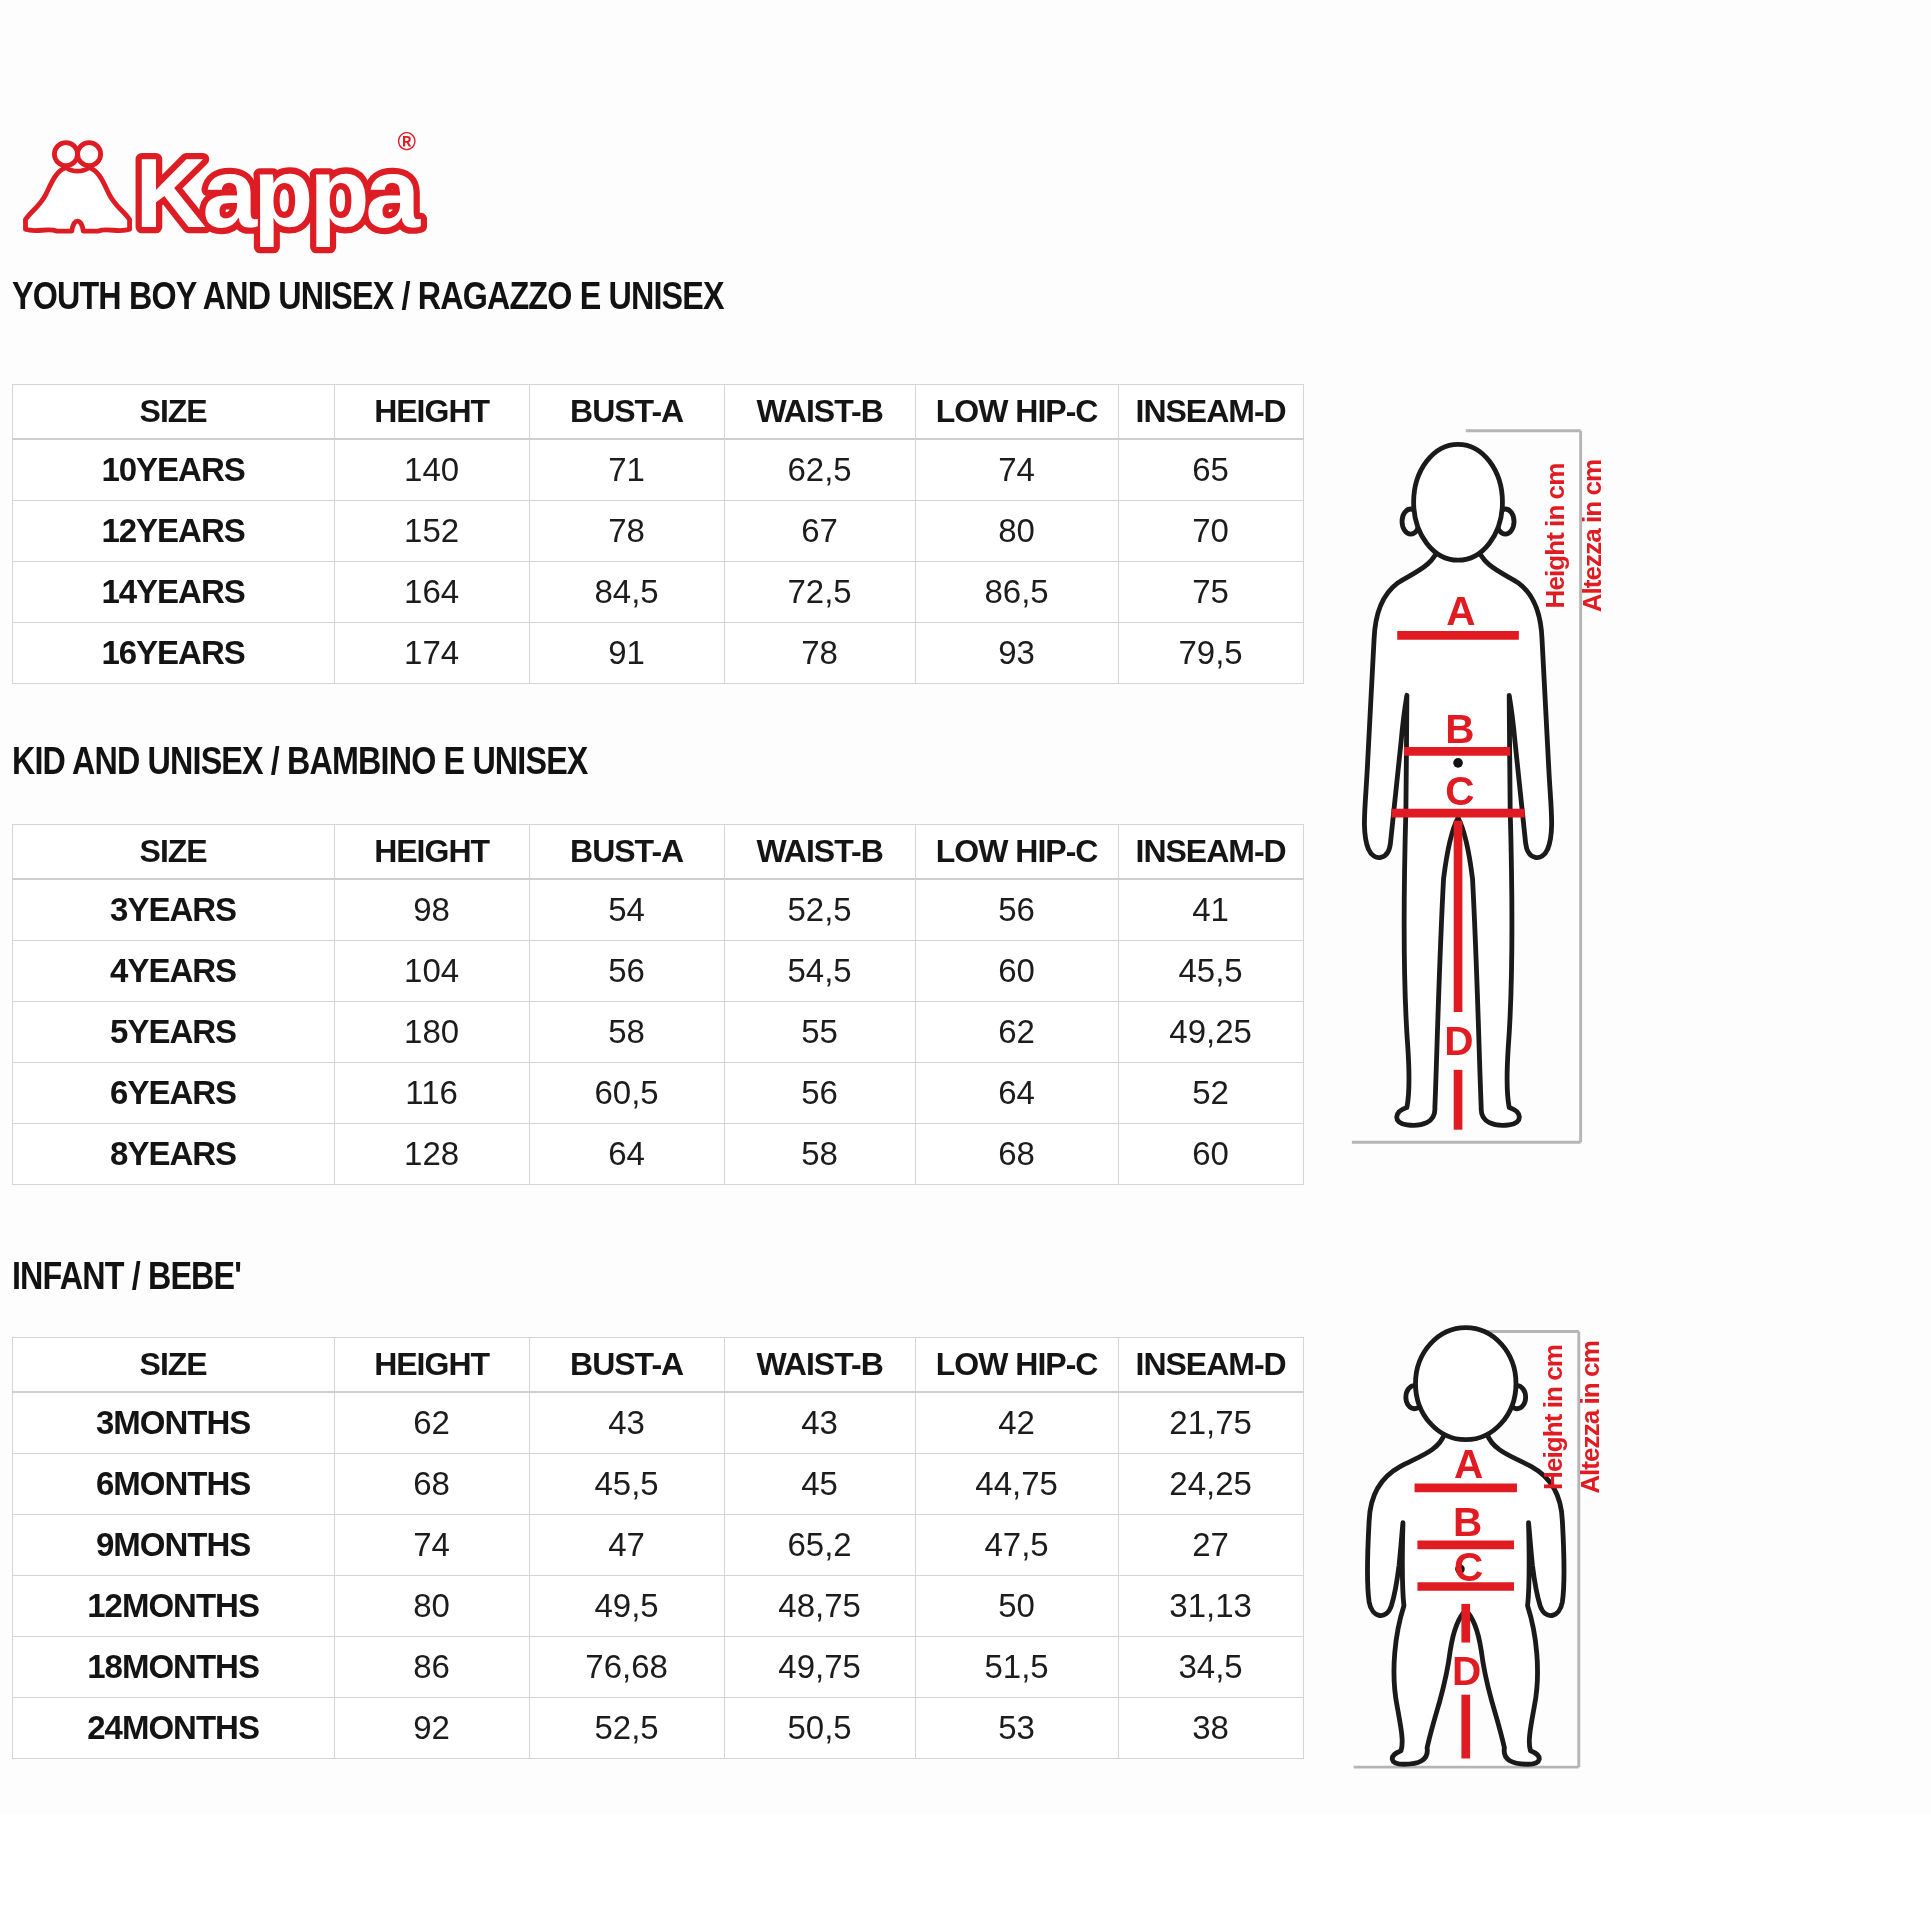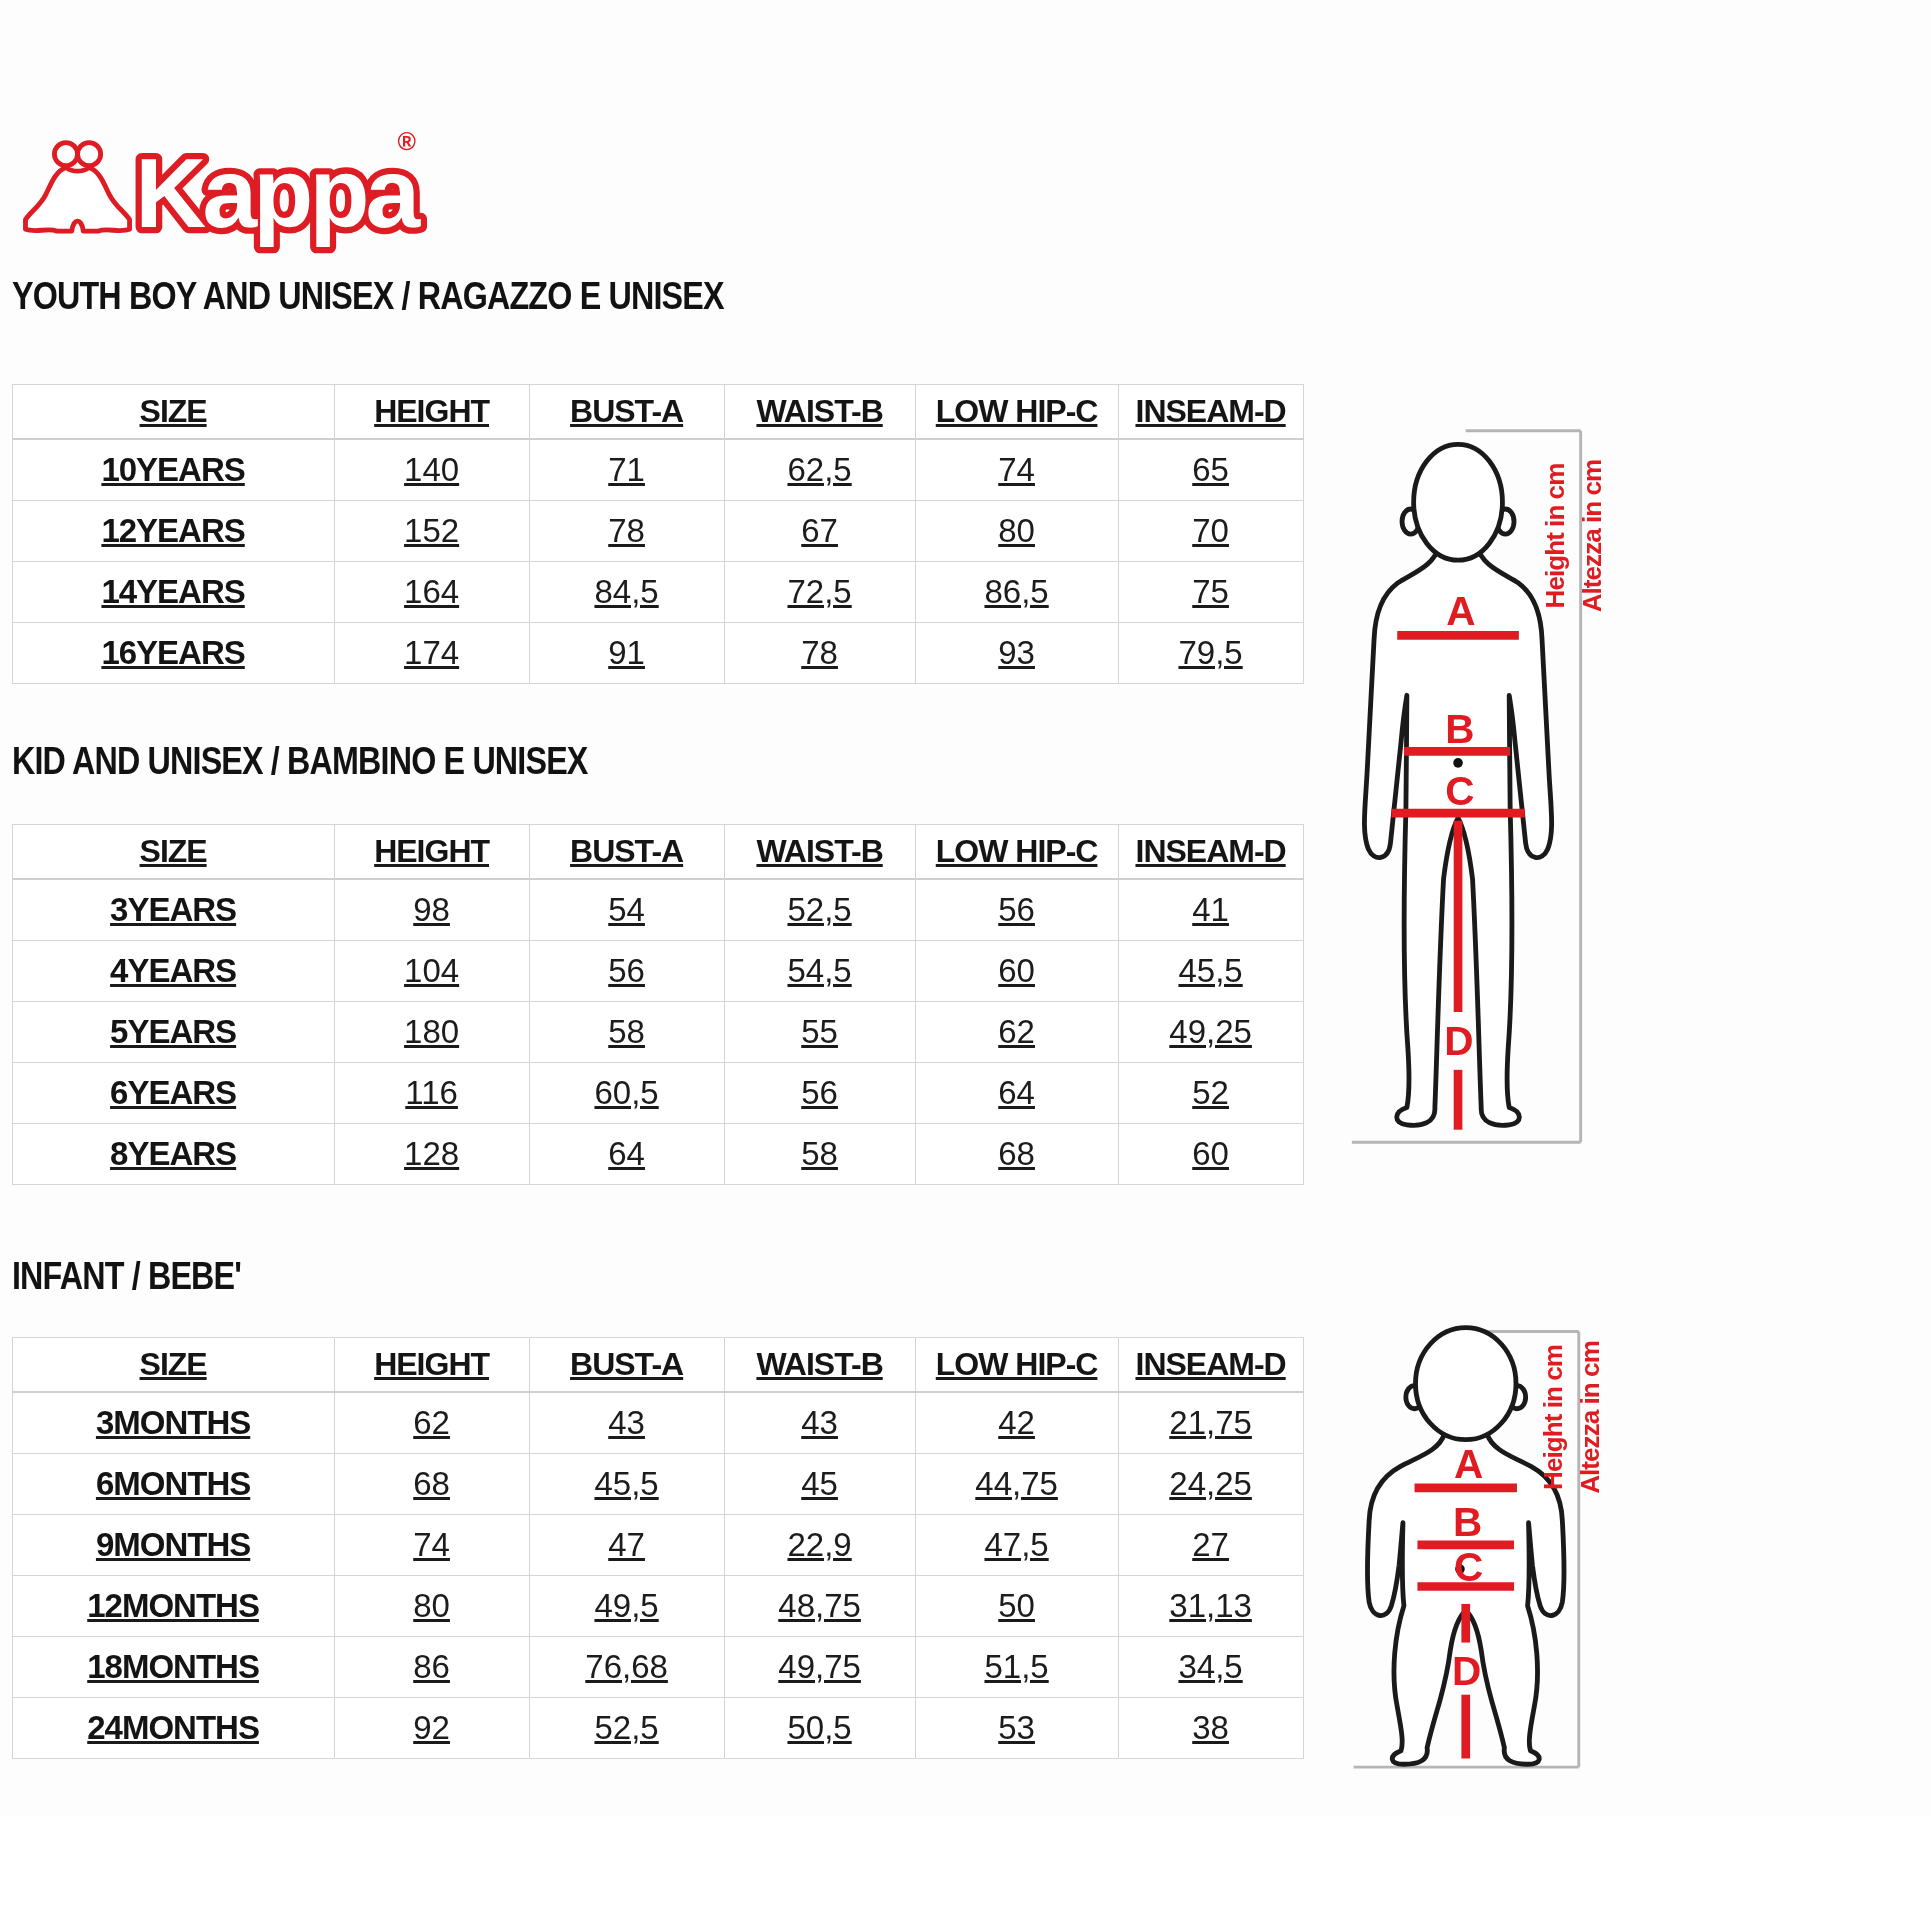--- a/index.html
+++ b/index.html
@@ -11,21 +11,21 @@
   .logo{position:absolute;left:21px;top:104px;width:406px;height:159px;}
   
   .section-title{
     position:absolute;left:11.6px;margin:0;font-size:38px;font-weight:bold;
     letter-spacing:-1px;white-space:nowrap;transform:scaleX(.85);transform-origin:0 50%;
     color:#121212;
   }
   
   table.size-table{
     position:absolute;left:11.6px;border-collapse:collapse;table-layout:fixed;
-    width:1292px;background:#fff;text-decoration:underline;
+    width:1292px;background:#fff;
   }
   table.size-table th,table.size-table td{
     border:1.9px solid #d5d5d5;text-align:center;vertical-align:middle;
     background:#fff;padding:0;overflow:hidden;white-space:nowrap;
   }
   table.size-table th{
     height:53px;font-size:32px;font-weight:bold;letter-spacing:-1px;color:#151515;
   }
   table.size-table td{height:60px;font-size:33px;font-weight:normal;color:#1c1c1c;}
   table.size-table td:first-child{font-weight:bold;letter-spacing:-1px;color:#141414;margin-left:36px;}
@@ -212,21 +212,21 @@
           <td>68</td>
           <td>45,5</td>
           <td>45</td>
           <td>44,75</td>
           <td>24,25</td>
         </tr>
         <tr>
           <td>9MONTHS</td>
           <td>74</td>
           <td>47</td>
-          <td>22,9</td>
+          <td>65,2</td>
           <td>47,5</td>
           <td>27</td>
         </tr>
         <tr>
           <td>12MONTHS</td>
           <td>80</td>
           <td>49,5</td>
           <td>48,75</td>
           <td>50</td>
           <td>31,13</td>

